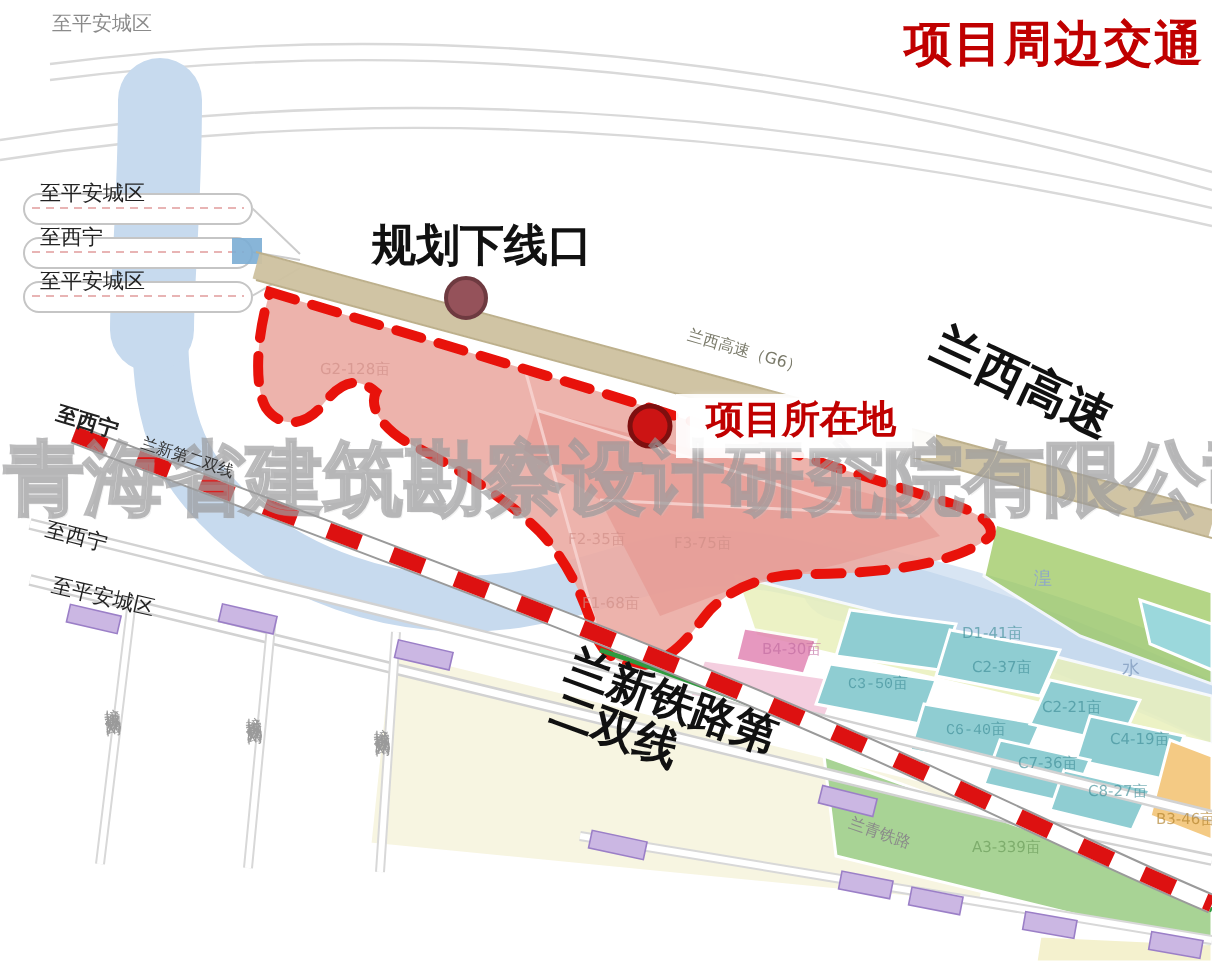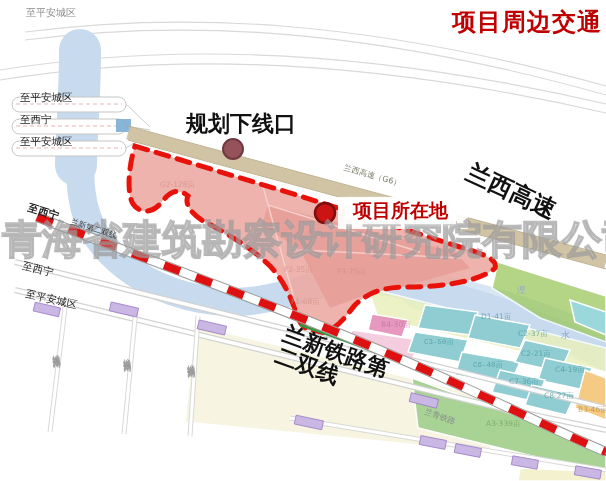--- a/index.html
+++ b/index.html
@@ -159,21 +159,21 @@
   <div class="lbl" style="left:561px;top:331px;font-size:9px;color:#8fa8c8;">水</div>
 
   <div id="parcel-layer">
       <div class="parcel-lbl" style="left: 160px; top: 180px; color: rgb(207, 141, 134);">G2-128亩</div>
       <div class="parcel-lbl" style="left: 284px; top: 265px; color: rgb(207, 141, 134);">F2-35亩</div>
       <div class="parcel-lbl" style="left: 337px; top: 267px; color: rgb(207, 141, 134);">F3-75亩</div>
       <div class="parcel-lbl" style="left: 291px; top: 297px; color: rgb(207, 141, 134);">F1-68亩</div>
       <div class="parcel-lbl" style="left: 381px; top: 320px; color: rgb(192, 107, 160);">B4-30亩</div>
       <div class="parcel-lbl" style="left: 441px; top: 312px; color: rgb(63, 142, 152); padding-left: 40px;">D1-41亩</div>
       <div class="parcel-lbl" style="left: 424px; top: 337px; color: rgb(63, 142, 152); font-family: Liberation Mono, monospace;">C3-50亩</div>
-      <div class="parcel-lbl" style="left: 486px; top: 329px; color: rgb(63, 142, 152); margin-left: 32px;">C2-37亩</div>
+      <div class="parcel-lbl" style="left: 486px; top: 329px; color: rgb(63, 142, 152);">C2-37亩</div>
       <div class="parcel-lbl" style="left: 473px; top: 360px; color: rgb(63, 142, 152); font-family: Liberation Mono, monospace;">C6-40亩</div>
       <div class="parcel-lbl" style="left: 521px; top: 349px; color: rgb(63, 142, 152);">C2-21亩</div>
       <div class="parcel-lbl" style="left: 555px; top: 365px; color: rgb(63, 142, 152);">C4-19亩</div>
       <div class="parcel-lbl" style="left: 509px; top: 377px; color: rgb(63, 142, 152);">C7-36亩</div>
       <div class="parcel-lbl" style="left: 544px; top: 391px; color: rgb(63, 142, 152);">C8-27亩</div>
       <div class="parcel-lbl" style="left: 578px; top: 405px; color: rgb(176, 127, 40);">B3-46亩</div>
       <div class="parcel-lbl" style="left: 486px; top: 419px; color: rgb(105, 154, 88);">A3-339亩</div>
     </div>
 </div>
 

